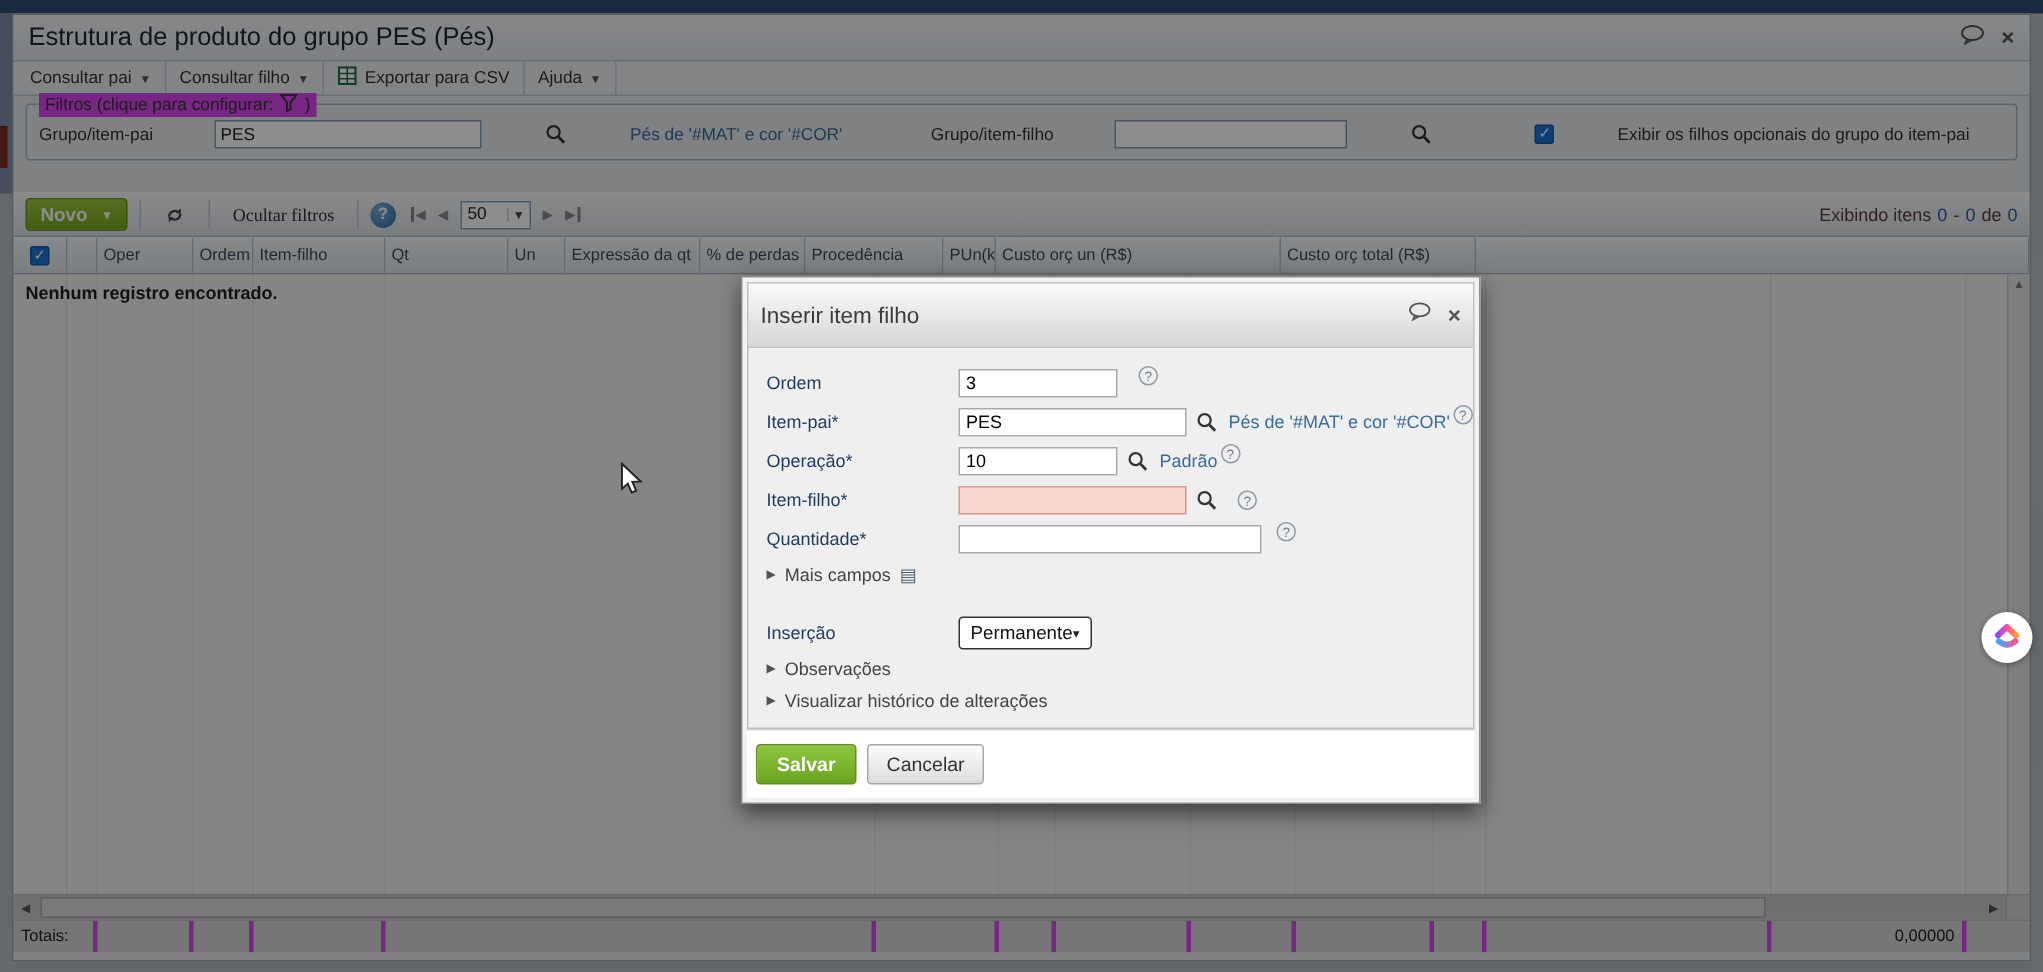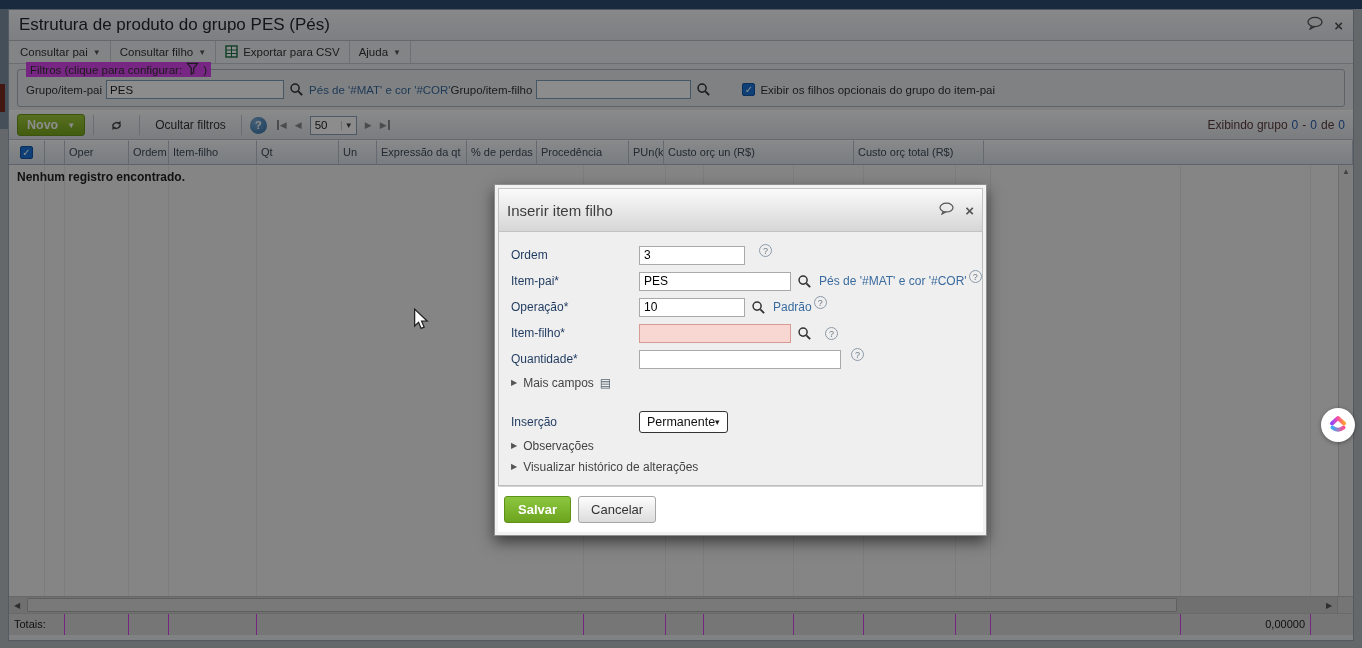--- a/index.html
+++ b/index.html
@@ -40,48 +40,48 @@
   .xls-icon { display:inline-block; }
 
   .filters-wrap { padding:5px 8px 3px 8px; }
   .filters-fieldset {
     border:1px solid #aab2ba; border-radius:3px; padding:4px 8px 7px 8px; position:relative;
   }
   .filters-legend {
     position:absolute; top:-8px; left:8px; background:#d946ef; padding:0 4px;
     font-size:11.5px; color:#333; display:flex; align-items:center; gap:4px;
   }
-  .filters-row { display:flex; align-items:center; margin-top:6px; font-size:11.5px; color:#333; }
+  .filters-row { display:flex; align-items:center; margin-top:6px; font-size:11.5px; color:#333;gap:37px; }
   .fld-label { margin-right:4px; }
   .txt-input {
     height:19px; border:1px solid #7f9db9; background:#fff; font-size:11.5px;
     padding:0 3px; font-family:"Liberation Sans",sans-serif; color:#222;
   }
   .inp-pai { width:178px; }
   .inp-filho { width:155px; }
   .link-text { color:#3a6b9f; font-size:11.5px; }
   .mag { margin:0 5px; display:inline-flex; }
   .cb {
     width:13px; height:13px; background:#1a73d9; border:1px solid #1356a5; border-radius:2px;
     color:#fff; font-size:10px; line-height:12px; text-align:center; display:inline-block;
   }
 
   .toolbar {
     height:30px; background:linear-gradient(#fafbfc,#dfe3e8);
     border-top:1px solid #fff; border-bottom:1px solid #b8bfc8;
-    display:flex; align-items:center; padding:0 8px; gap:2px;
+    display:flex; align-items:center; padding:0 8px; gap:2px;margin-top:18px;
   }
   .btn-novo {
     background:linear-gradient(#9ecb3b,#79a81e); border:1px solid #6a961b; border-radius:3px;
     color:#fff; font-weight:bold; font-size:12.5px; padding:3px 9px;
     display:flex; align-items:center; gap:9px; cursor:default;
   }
   .btn-novo .caret { font-size:8px; }
   .tb-sep { width:1px; height:20px; background:#c2c8cf; margin:0 6px; }
-  .tb-btn { display:flex; align-items:center; padding:3px 7px; font-size:12px; color:#333; cursor:default; }
+  .tb-btn { display:flex; align-items:center; padding:3px 7px; font-size:12px; color:#333; cursor:default;font-family:Liberation Serif, serif; }
   .help-circle {
     width:17px; height:17px; border-radius:50%;
     background:radial-gradient(circle at 35% 30%, #7fb0d8, #2f6da8);
     color:#fff; font-size:11px; font-weight:bold; text-align:center; line-height:17px;
   }
   .pager { display:flex; align-items:center; gap:8px; margin-left:8px; }
   .pg-arrow { color:#8a8a8a; font-size:9px; cursor:default; }
   .pg-first { border-left:2px solid #8a8a8a; padding-left:1px; }
   .pg-last  { border-right:2px solid #8a8a8a; padding-right:1px; }
   .page-select {
@@ -118,21 +118,21 @@
   .hscroll {
     height:17px; background:#cdcdcd; border-top:1px solid #bdbdbd;
     display:flex; align-items:center;
   }
   .hs-btn { width:16px; text-align:center; font-size:8px; color:#555; cursor:default; }
   .hs-track { flex:1; height:100%; position:relative; }
   .hs-thumb { position:absolute; left:2px; top:1px; height:14px; width:1150px; background:#dcdcdc; border:1px solid #aeaeae; border-radius:1px; }
   .hs-corner { width:16px; height:100%; background:#d6d6d6; border-left:1px solid #bdbdbd; }
 
   .totals-row { height:22px; background:#d7d7d7; border-top:1px solid #c2c2c2; display:flex; font-size:11px; color:#222; }
-  .t-cell { flex-shrink:0; border-right:1px solid #d946ef; height:100%; padding:4px 5px 0 5px; white-space:nowrap; }
+  .t-cell { flex-shrink:0; border-right:3px solid #d946ef; height:100%; padding:4px 5px 0 5px; white-space:nowrap; }
   .t-label { width:56px; }
   .t-val { text-align:right; }
   .t-fill { flex:1; border-right:none; }
   .win-bottom { height:5px; background:#e9ecef; }
 
   
   .overlay { position:absolute; inset:0; background:rgba(0,0,0,0.45); z-index:10; }
 
   
   .modal {
@@ -247,21 +247,21 @@
       <div class="filters-row">
         <span class="fld-label">Grupo/item-pai</span>
         <input class="txt-input inp-pai" value="PES" style="">
         <span class="mag">
           <svg width="15" height="15" viewBox="0 0 16 16">
               <circle cx="6.5" cy="6.5" r="4.3" fill="none" stroke="#333" stroke-width="1.6"></circle>
               <line x1="10" y1="10" x2="14" y2="14" stroke="#333" stroke-width="2"></line>
             </svg>
         </span>
         <span class="link-text">Pés de '#MAT' e cor '#COR'</span>
-        <span class="fld-label" style="margin-left:0">Grupo/item-filho</span>
+        <span class="fld-label" style="margin-left:22px">Grupo/item-filho</span>
         <input class="txt-input inp-filho" value="" style="">
         <span class="mag">
           <svg width="15" height="15" viewBox="0 0 16 16">
               <circle cx="6.5" cy="6.5" r="4.3" fill="none" stroke="#333" stroke-width="1.6"></circle>
               <line x1="10" y1="10" x2="14" y2="14" stroke="#333" stroke-width="2"></line>
             </svg>
         </span>
         <span class="cb" style="margin-left:26px">✓</span>
         <span class="fld-label" style="margin-left:5px">Exibir os filhos opcionais do grupo do item-pai</span>
       </div>
@@ -290,21 +290,21 @@
       <span class="pg-arrow pg-first">◀</span>
       <span class="pg-arrow">◀</span>
       <span class="page-select">
         <span>50</span>
         <span class="caret">▼</span>
       </span>
       <span class="pg-arrow">▶</span>
       <span class="pg-arrow pg-last">▶</span>
     </span>
     <span class="exibindo">
-      <span>Exibindo grupo</span>
+      <span>Exibindo itens</span>
       <span class="num">0</span>
       <span>-</span>
       <span class="num">0</span>
       <span>de</span>
       <span class="num">0</span>
     </span>
   </div>
 
   <div class="grid">
     <div class="grid-header">

